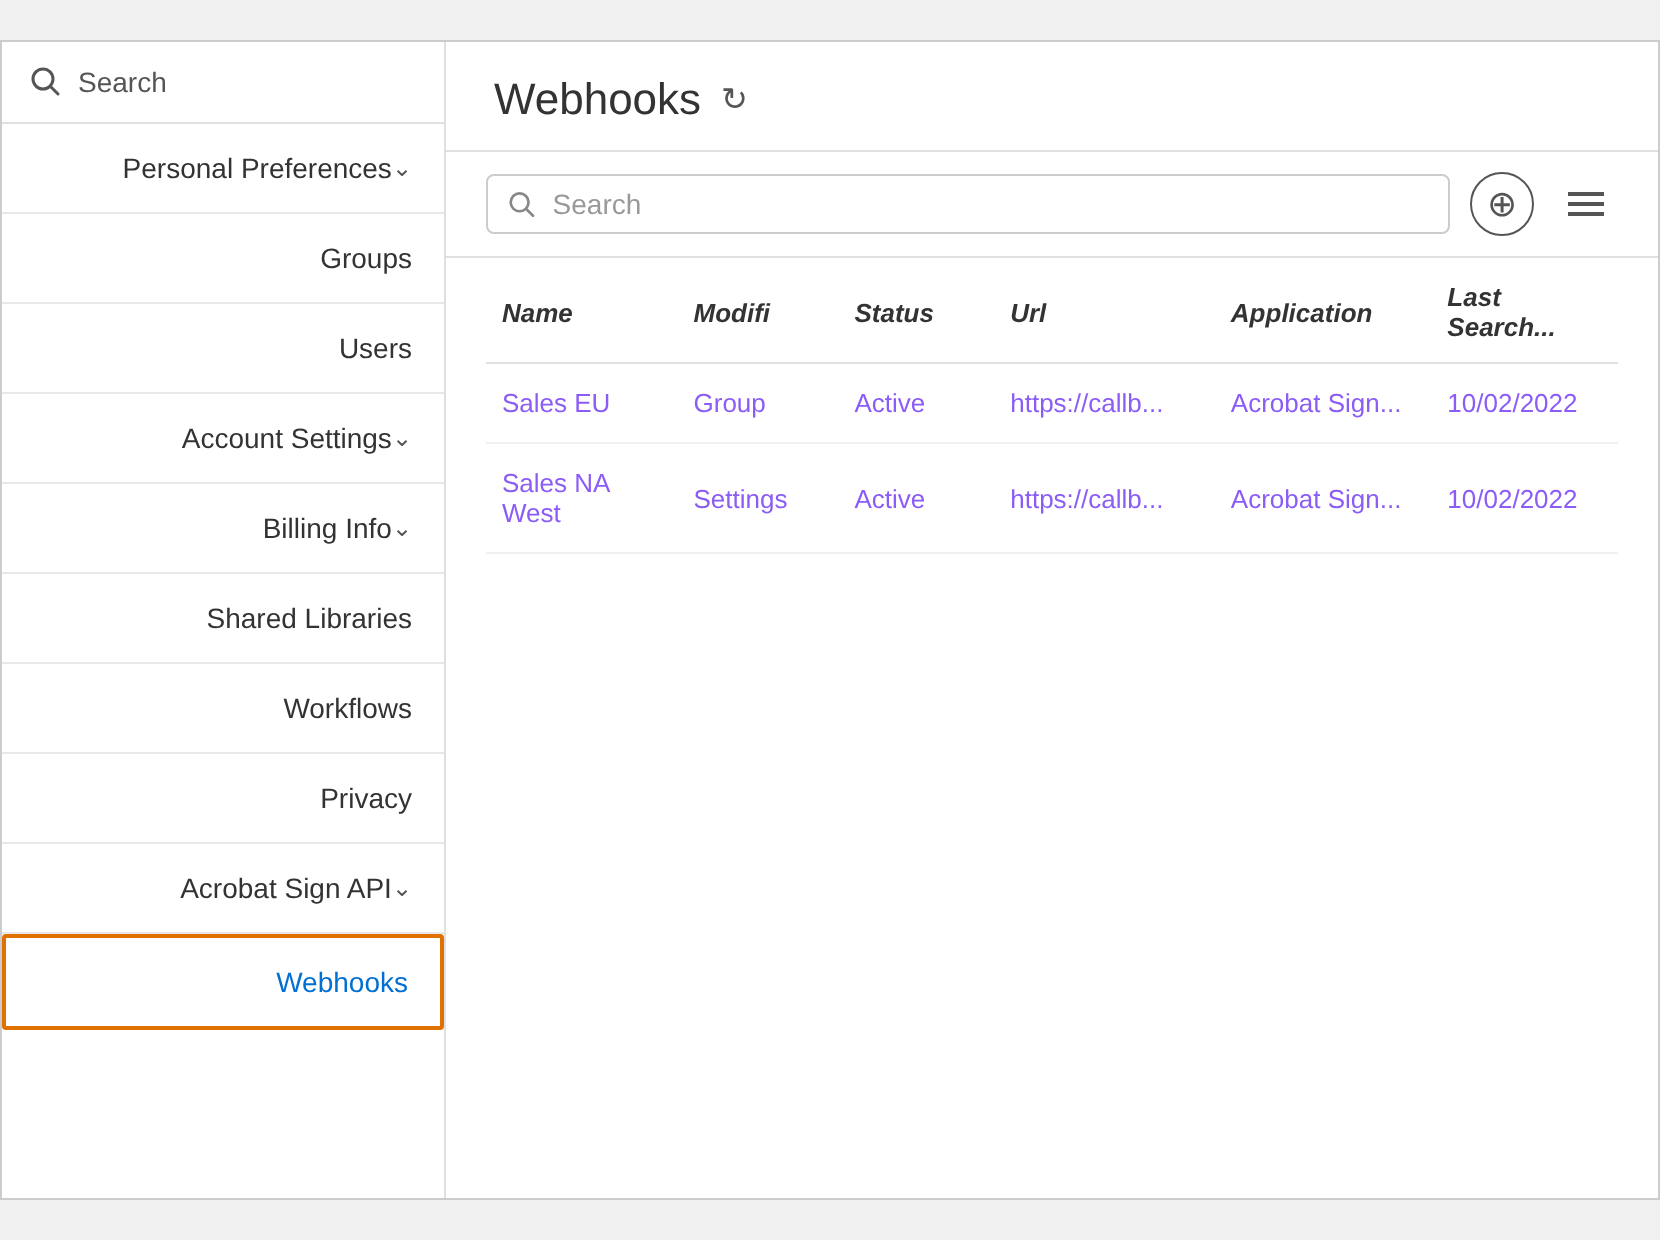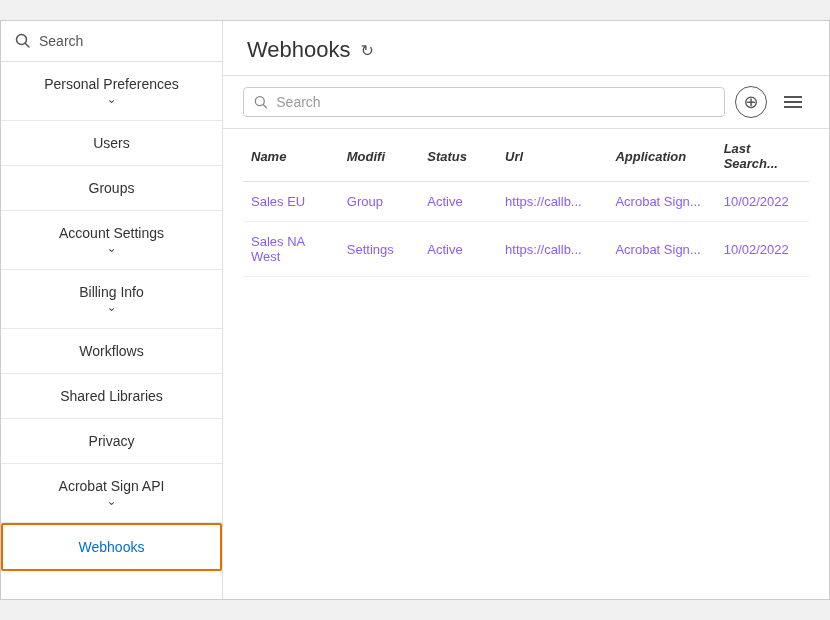--- a/index.html
+++ b/index.html
@@ -51,21 +51,20 @@
     .sidebar-item {
       display: flex;
       align-items: center;
       justify-content: flex-end;
       padding: 14px 16px;
       border-bottom: 1px solid #e8e8e8;
       cursor: pointer;
       color: #333;
       font-size: 14px;
       user-select: none;
-      flex-direction: column;
     }
     .sidebar-item.active {
       color: #0070d2;
       border: 2px solid #e07000;
       background: #fff;
       border-radius: 2px;
     }
     .sidebar-item .chevron {
       color: #555;
       font-size: 12px;
@@ -210,38 +209,38 @@
         <line x1="10.5" y1="10.5" x2="14" y2="14" stroke="#555" stroke-width="1.5" stroke-linecap="round"></line>
       </svg>
       <span>Search</span>
     </div>
 
     <div class="sidebar-item">
       <span>Personal Preferences</span>
       <span class="chevron">⌄</span>
     </div>
     <div class="sidebar-item">
+      <span>Groups</span>
+    </div>
+    <div class="sidebar-item">
       <span>Users</span>
-    </div>
-    <div class="sidebar-item">
-      <span>Groups</span>
     </div>
     <div class="sidebar-item">
       <span>Account Settings</span>
       <span class="chevron">⌄</span>
     </div>
     <div class="sidebar-item">
       <span>Billing Info</span>
       <span class="chevron">⌄</span>
     </div>
     <div class="sidebar-item">
+      <span>Shared Libraries</span>
+    </div>
+    <div class="sidebar-item">
       <span>Workflows</span>
-    </div>
-    <div class="sidebar-item">
-      <span>Shared Libraries</span>
     </div>
     <div class="sidebar-item">
       <span>Privacy</span>
     </div>
     <div class="sidebar-item">
       <span>Acrobat Sign API</span>
       <span class="chevron">⌄</span>
     </div>
     <div class="sidebar-item active">
       <span>Webhooks</span>

